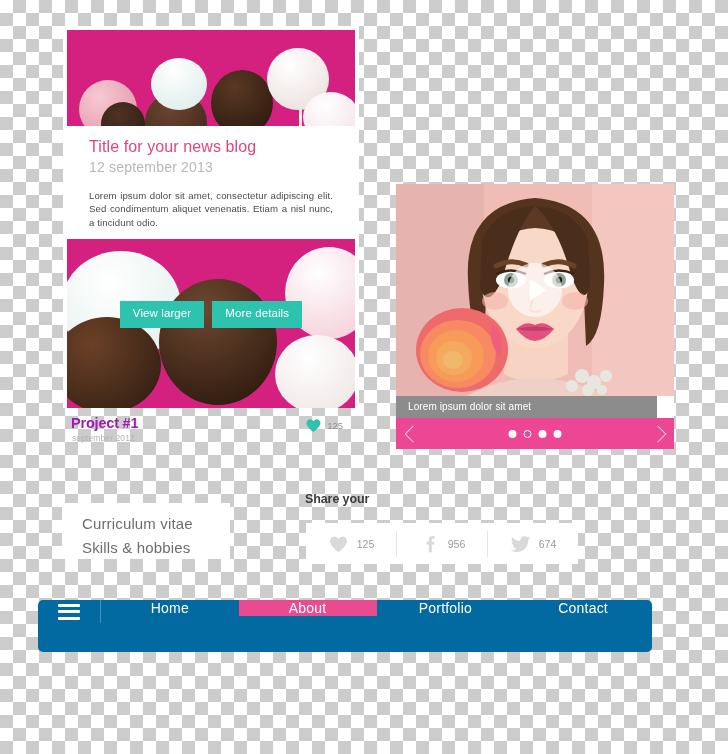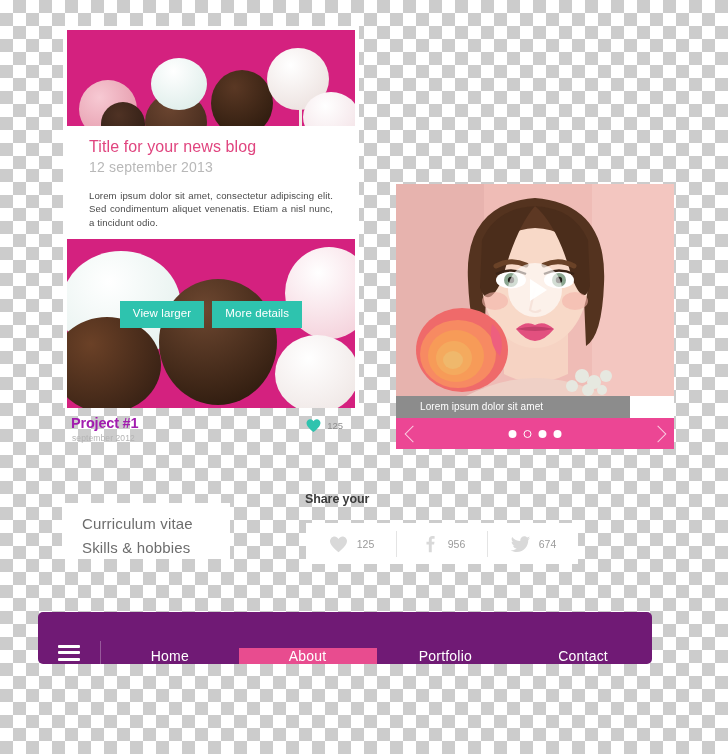--- a/index.html
+++ b/index.html
@@ -206,27 +206,27 @@
     border-left: 17px solid rgba(255,255,255,.95);
     border-top: 11px solid transparent;
     border-bottom: 11px solid transparent;
     margin-left: 6px;
   }
 
   .caption-bar {
     position: absolute;
     left: 0;
     top: 212px;
-    width: 234px;
+    width: 261px;
     height: 22px;
     background: rgba(95,95,95,.72);
     color: #ffffff;
     font-size: 10px;
     line-height: 22px;
-    padding-left: 24px;
+    padding-left: 12px;
     box-sizing: border-box;
     letter-spacing: .1px;
     z-index: 7;
   }
   .slider-bar {
     position: absolute;
     left: 0;
     top: 234px;
     width: 278px;
     height: 31px;
@@ -307,26 +307,25 @@
   .share-ico { width: 21px; height: 19px; display: block; fill: #d9d9d9; }
   .share-count { font-size: 10.5px; color: #9a9a9a; }
 
   
   .navbar {
     position: absolute;
     left: 38px;
     top: 600px;
     width: 614px;
     height: 52px;
-    background: #701a75;
+    background: #0369a1;
     border-radius: 5px;
     display: flex;
-    align-items: flex-end;
-    overflow: hidden;
-    margin-top: 12px;
+    align-items: flex-start;
+    overflow: hidden;
   }
   .nav-burger {
     width: 62px;
     display: flex;
     align-items: center;
     justify-content: center;
     border-right: 1px solid rgba(255,255,255,.28);
     cursor: pointer;
   }
   .burger-lines { width: 22px; }

